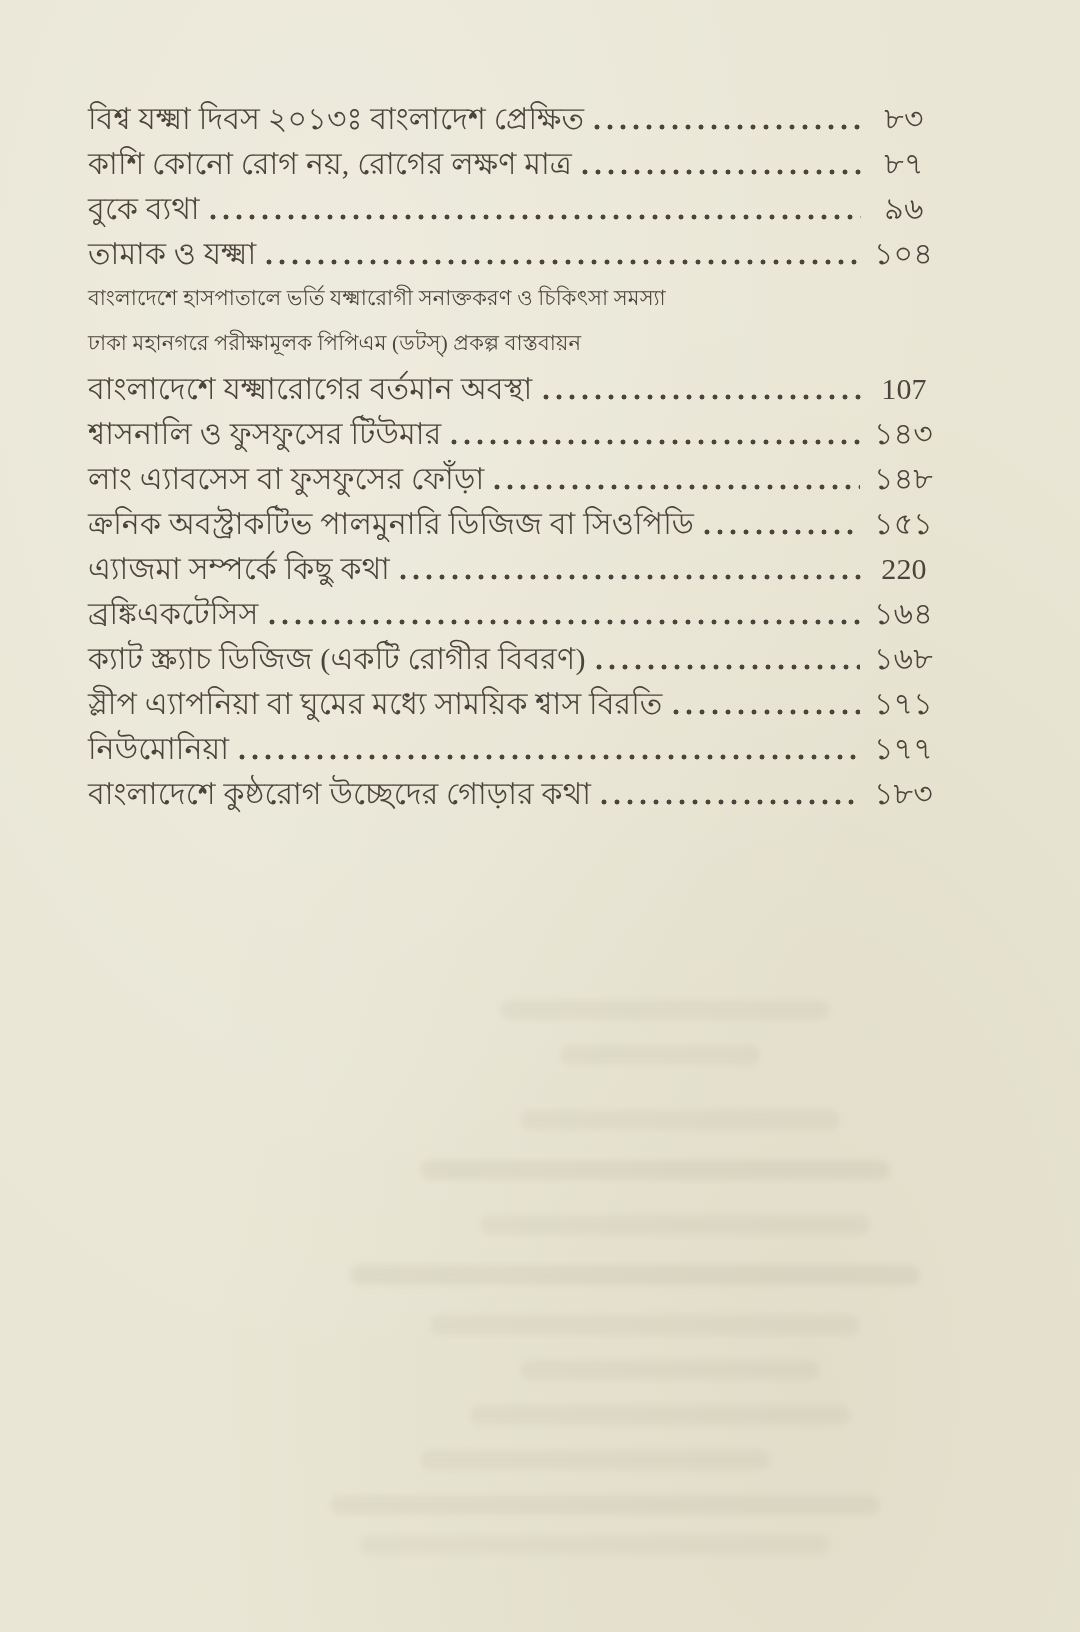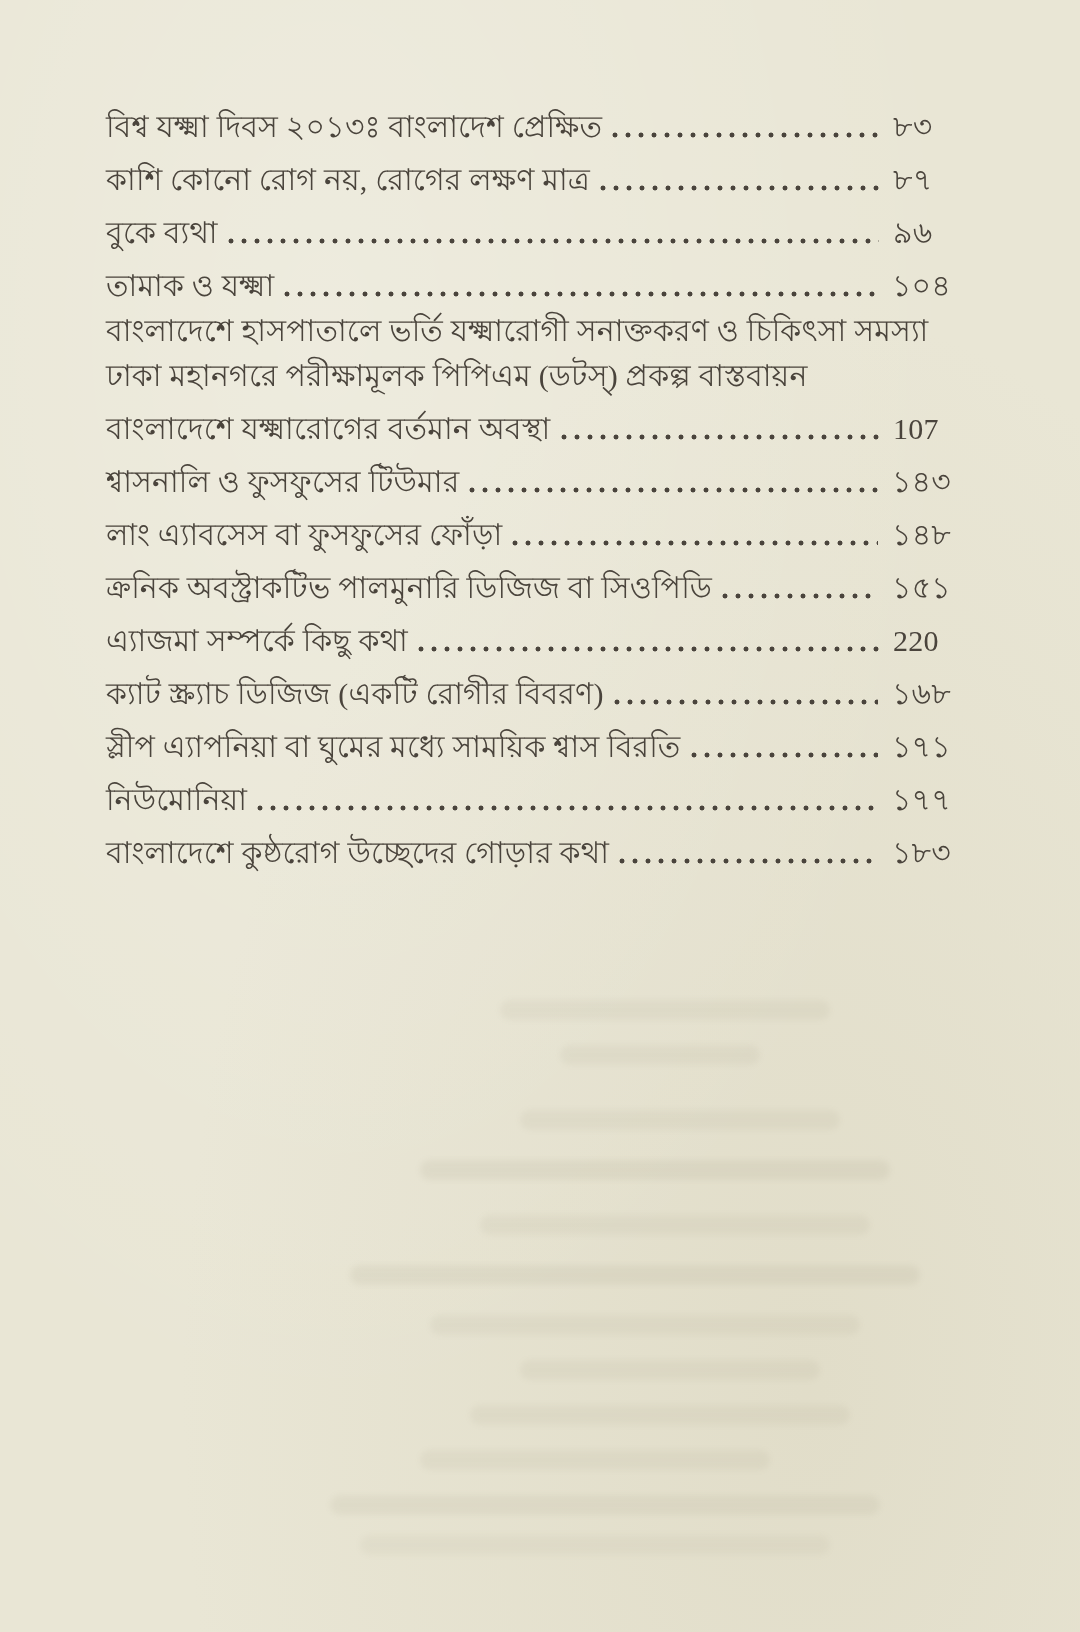--- a/index.html
+++ b/index.html
@@ -11,27 +11,27 @@
     background:
       radial-gradient(ellipse at 30% 20%, rgba(255,255,255,0.22), rgba(255,255,255,0) 60%),
       radial-gradient(ellipse at 75% 85%, rgba(210,204,178,0.35), rgba(210,204,178,0) 55%),
       #e9e6d5;
     overflow: hidden;
     font-family: "Liberation Serif", "DejaVu Serif", serif;
     color: #4a443c;
   }
   .toc {
     position: absolute;
-    left: 106px;
+    left: 88px;
     top: 96px;
     width: 845px;
   }
   .entry { margin: 0; }
   .pre-line {
-    font-size: 30px;
+    font-size: 21px;
     line-height: 45px;
     letter-spacing: 0.2px;
     white-space: nowrap;
   }
   .row {
     display: flex;
     align-items: baseline;
     font-size: 30px;
     line-height: 45px;
     letter-spacing: 0.2px;
@@ -43,23 +43,22 @@
     margin: 0 14px 0 10px;
     min-width: 30px;
     background-image: radial-gradient(circle at 3px 3px, #4a443c 2.1px, rgba(74,68,60,0) 2.8px);
     background-size: 13px 7px;
     background-repeat: repeat-x;
     background-position: left calc(100% - 10px);
   }
   .pagenum {
     flex: 0 0 auto;
     min-width: 58px;
-    text-align: left;
+    text-align: center;
     white-space: nowrap;
-    margin-top: 8px;
   }
   
   .ghosts { position: absolute; inset: 0; pointer-events: none; }
   .ghost {
     position: absolute;
     height: 20px;
     border-radius: 10px;
     background: #857d62;
     opacity: 0.07;
     filter: blur(3px);
@@ -167,20 +166,28 @@
 
   <div class="entry">
 
     <div class="row">
       <span class="title">এ্যাজমা সম্পর্কে কিছু কথা</span>
       <span class="leader"></span>
       <span class="pagenum">220</span>
     </div>
   </div>
 
+  <div class="entry">
+
+    <div class="row">
+      <span class="title">ব্রঙ্কিএকটেসিস</span>
+      <span class="leader"></span>
+      <span class="pagenum">১৬৪</span>
+    </div>
+  </div>
 
   <div class="entry">
 
     <div class="row">
       <span class="title">ক্যাট স্ক্র্যাচ ডিজিজ (একটি রোগীর বিবরণ)</span>
       <span class="leader"></span>
       <span class="pagenum">১৬৮</span>
     </div>
   </div>
 

